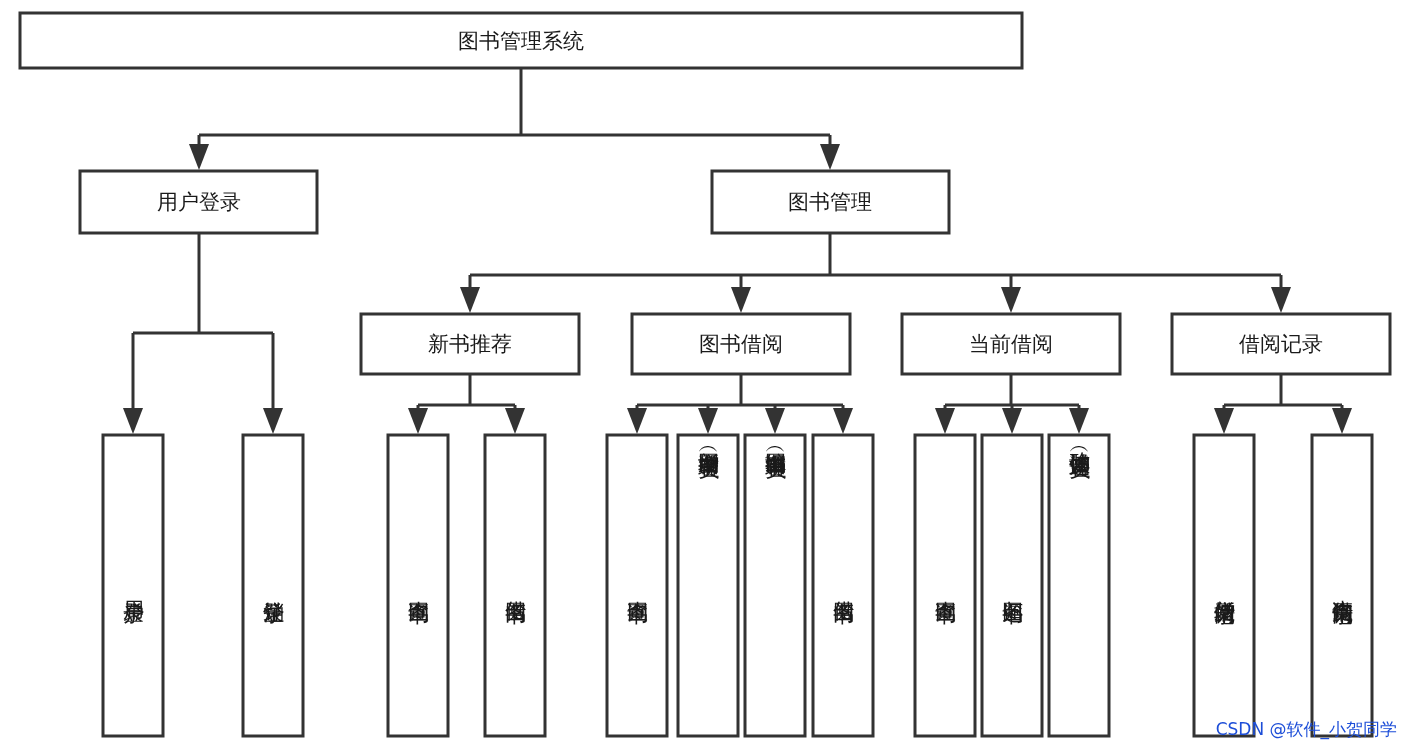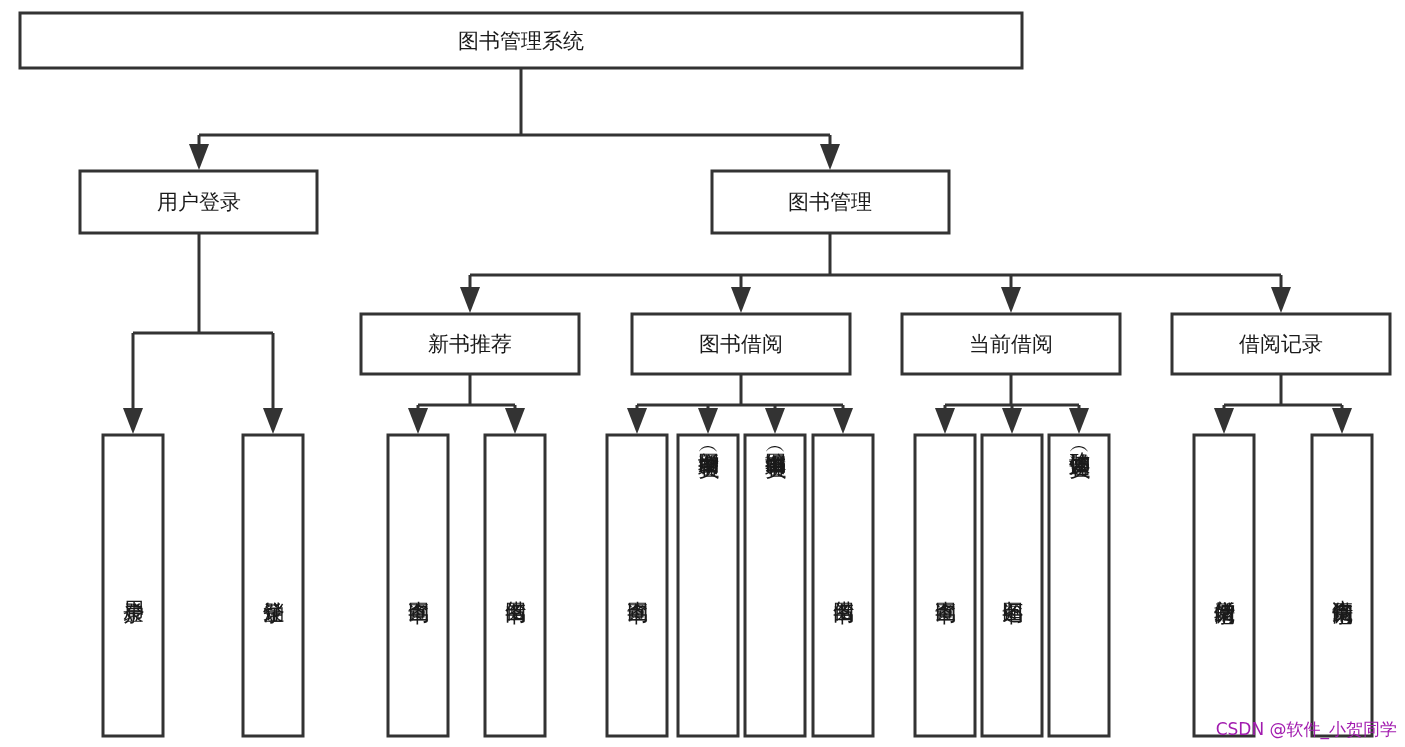--- a/index.html
+++ b/index.html
@@ -64,21 +64,21 @@
     color: #1a1a1a;
     letter-spacing: 1px;
     white-space: nowrap;
   }
   .watermark {
     position: absolute;
     right: 8px;
     bottom: 6px;
     font-family: "DejaVu Sans", "Liberation Sans", sans-serif;
     font-size: 17px;
-    color: #a21caf;
+    color: #1d4ed8;
     white-space: nowrap;
   }
 </style>
 </head>
 <body>
 
 <div id="diagram-root">
 
   <svg id="tree-svg" viewBox="0 0 1405 747">
     <defs></defs>

